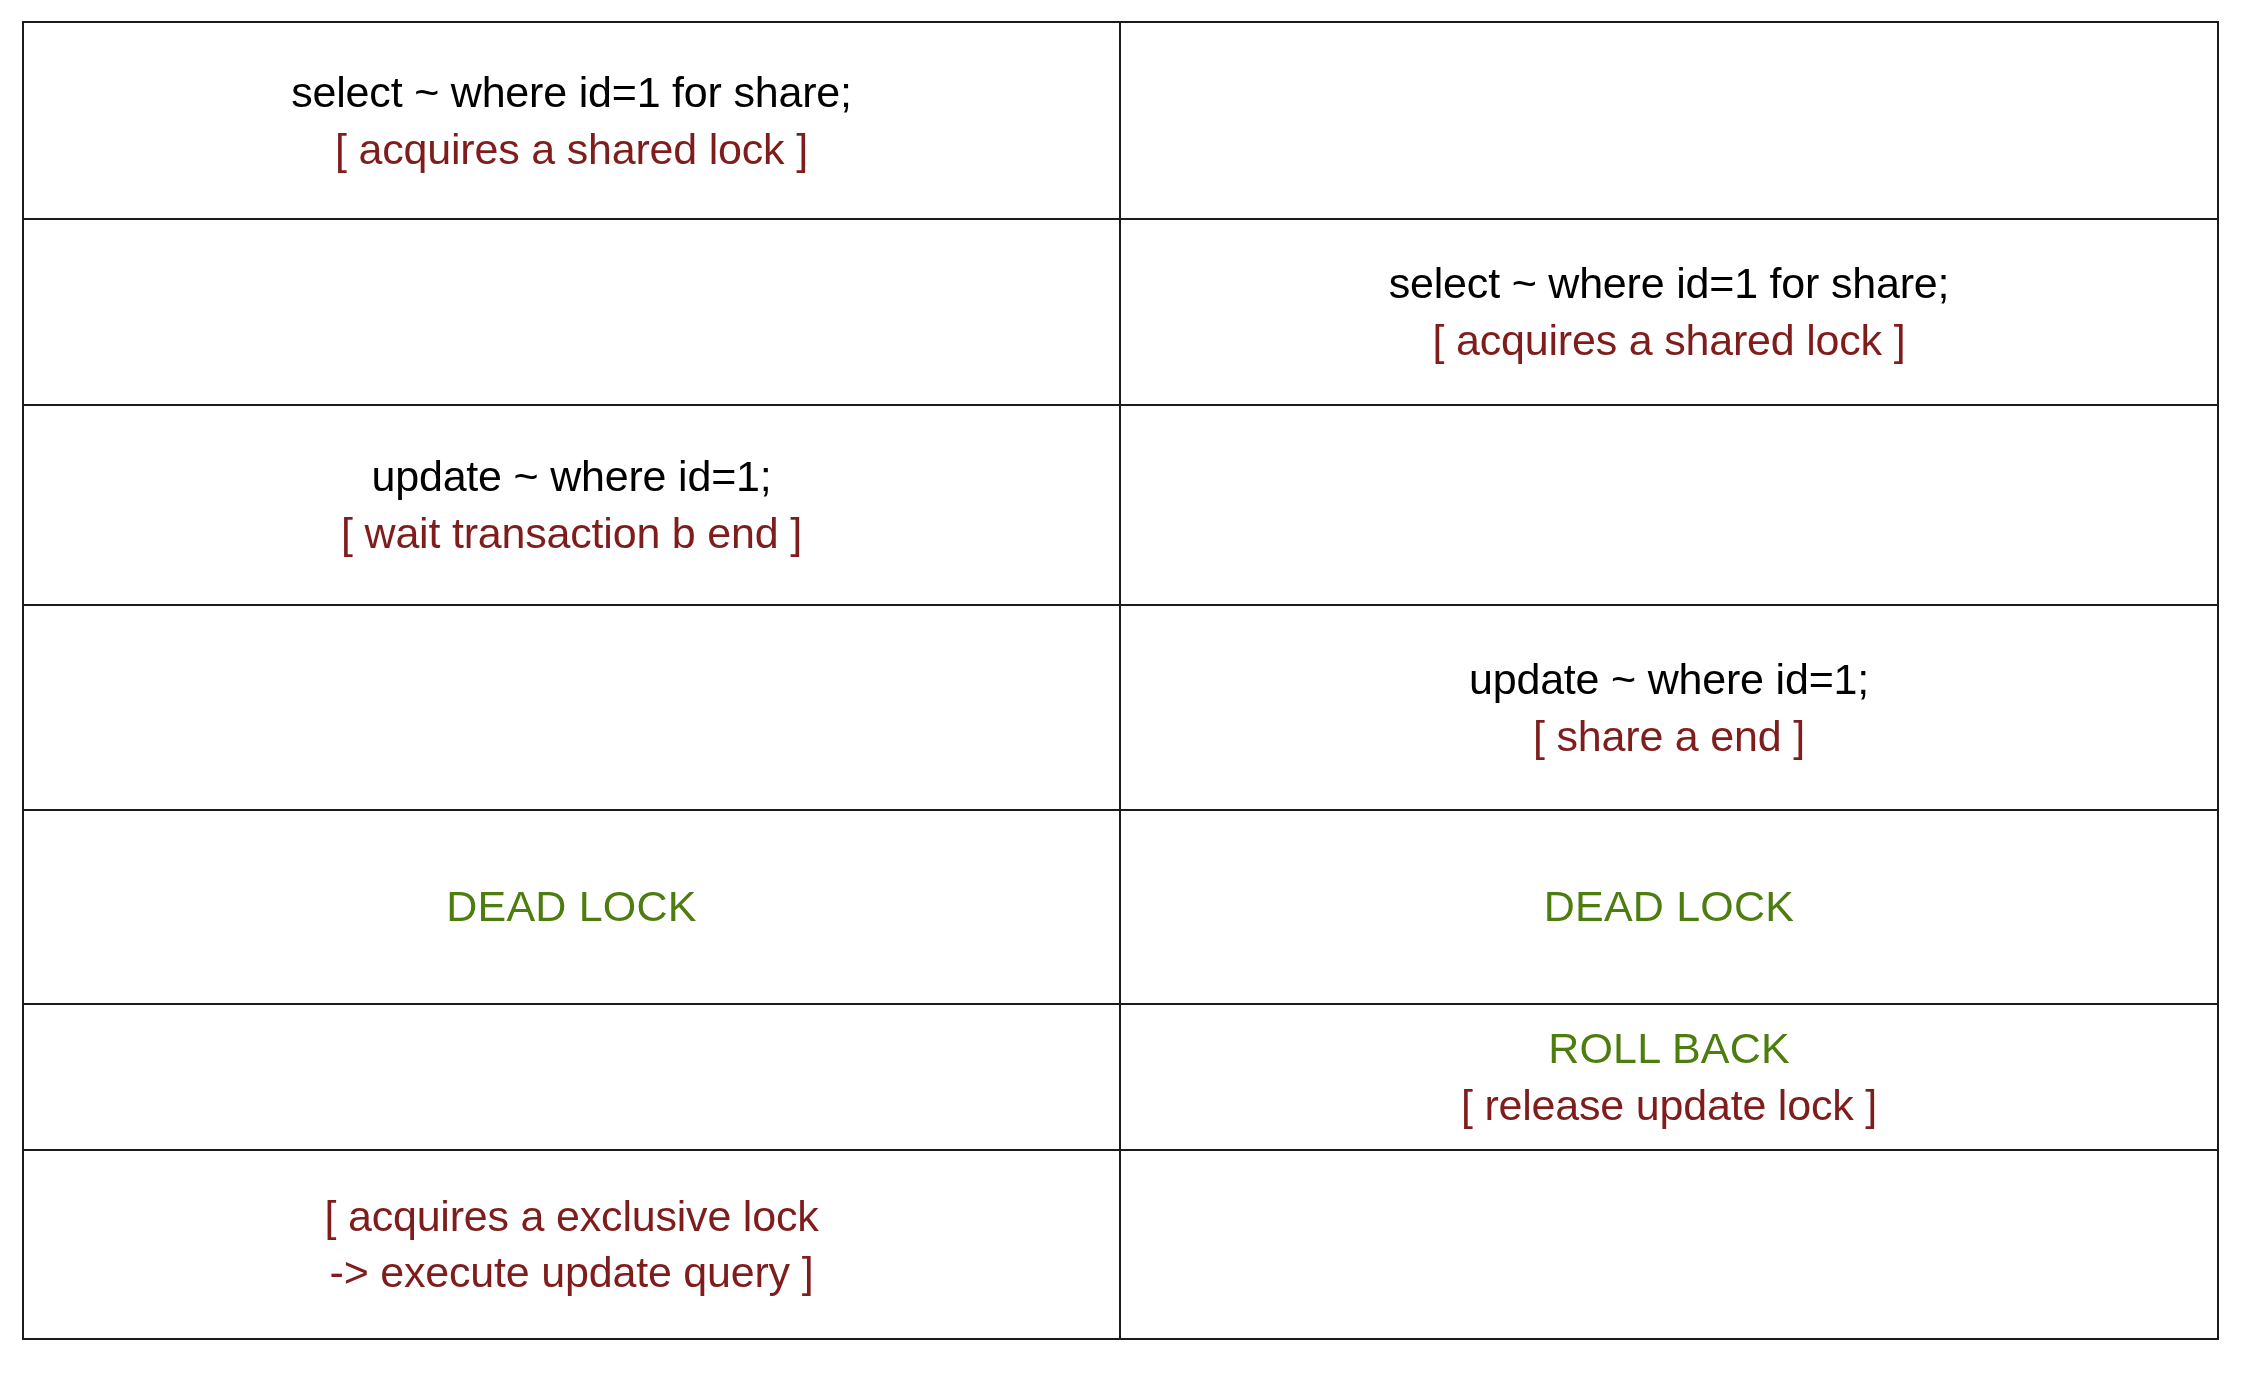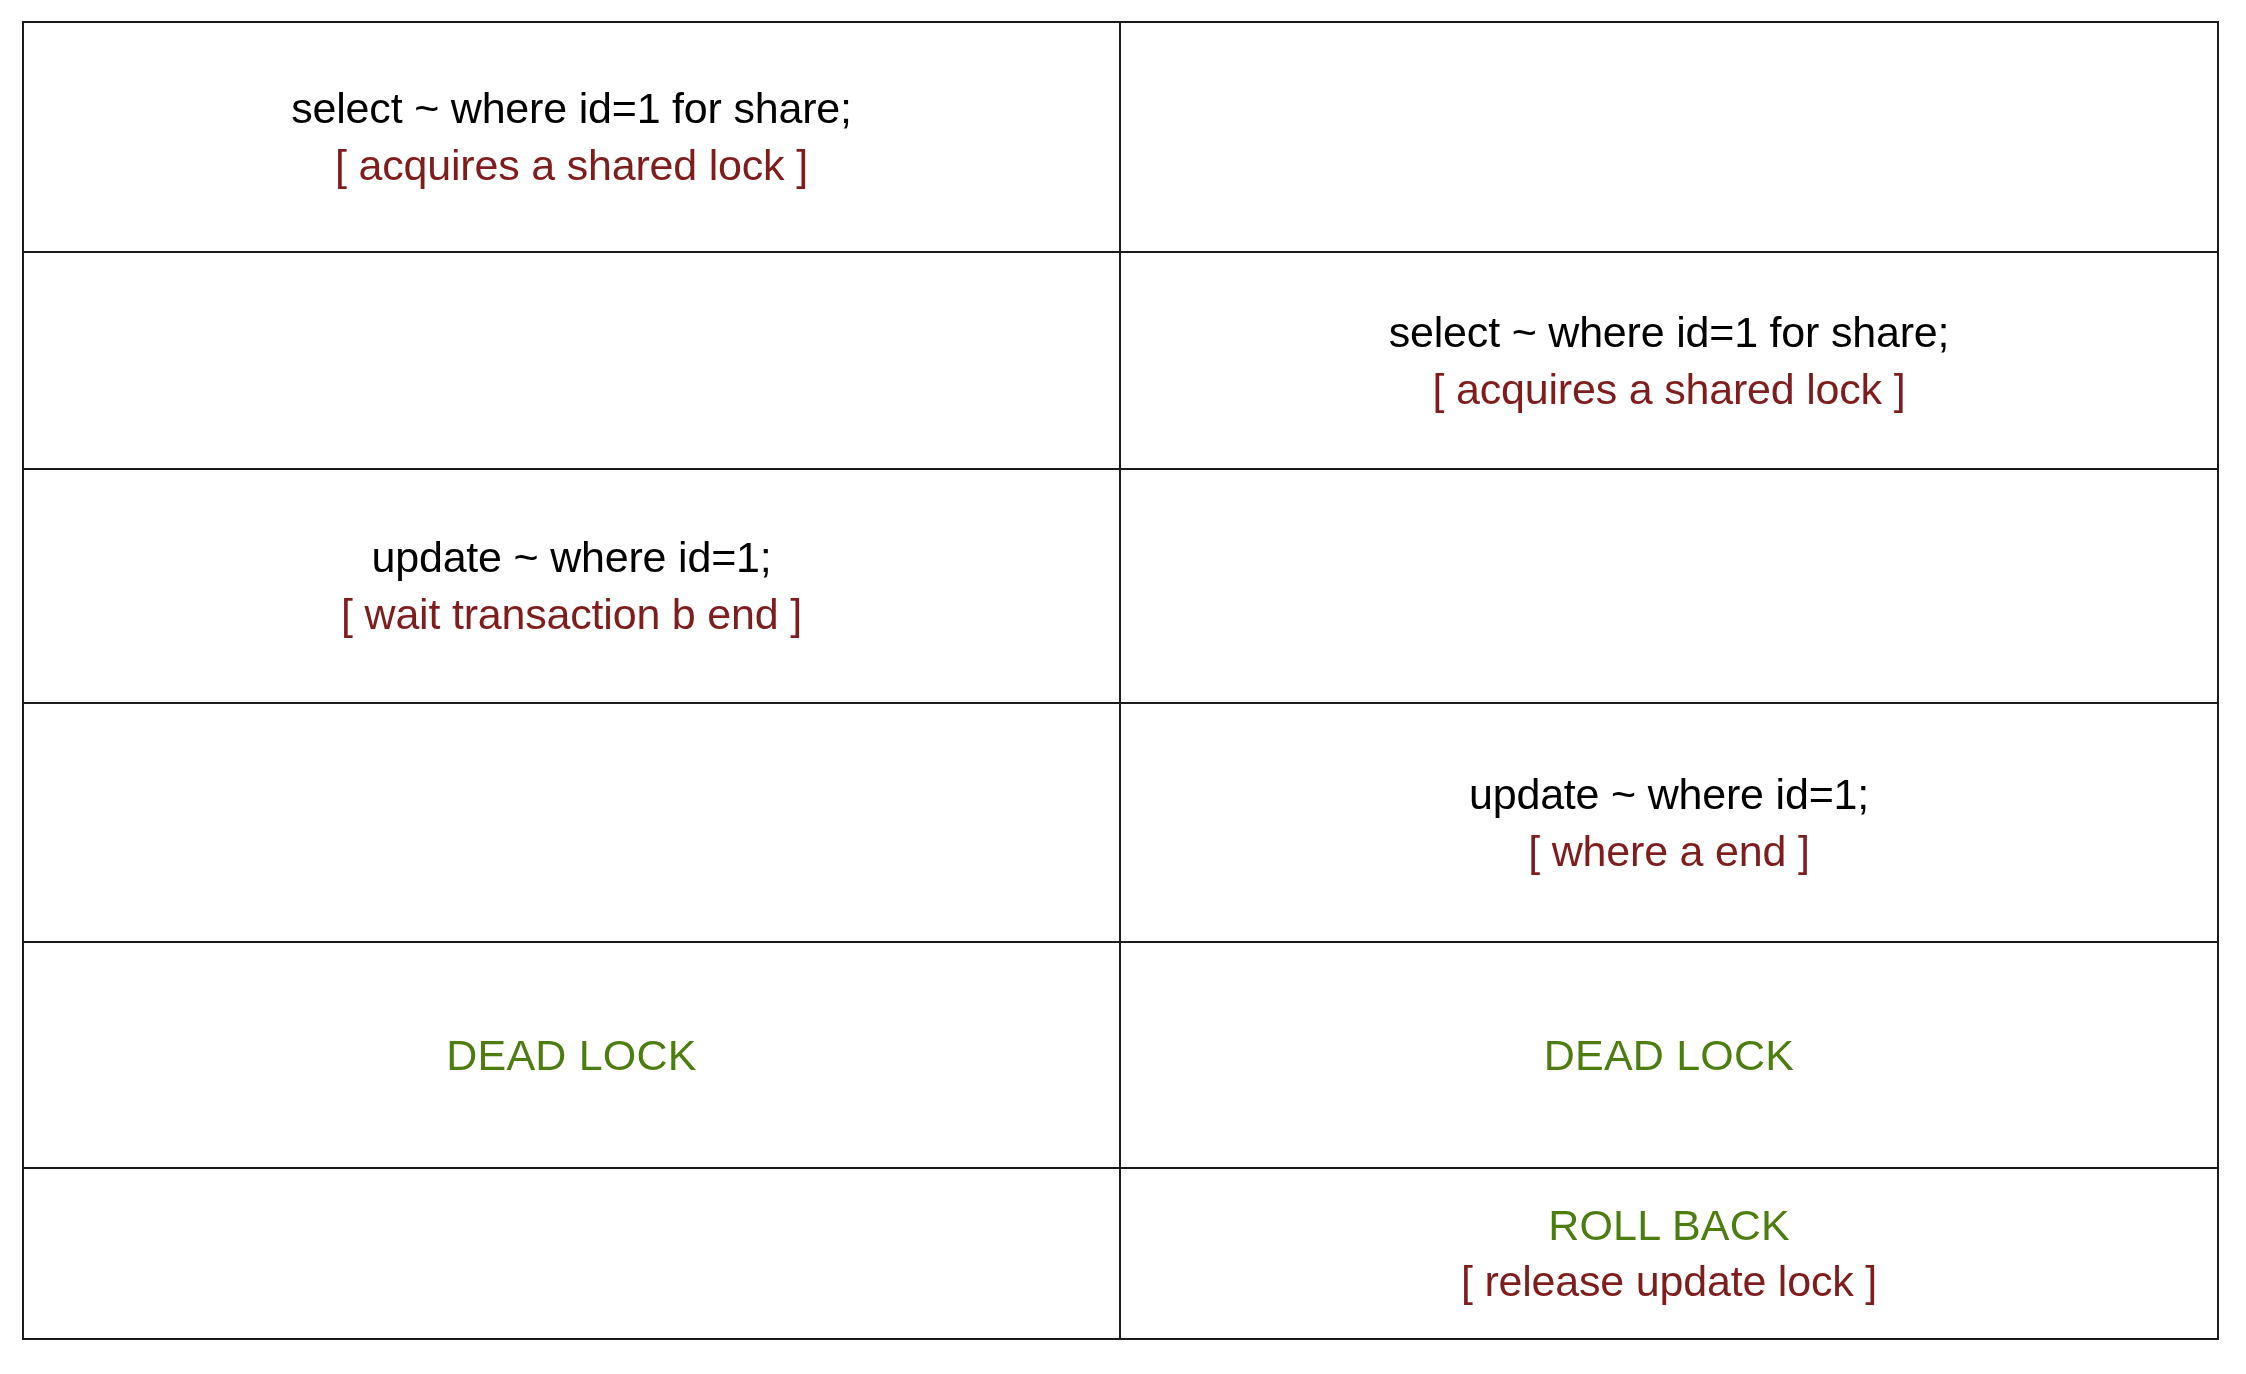--- a/index.html
+++ b/index.html
@@ -120,21 +120,21 @@
           </div>
         </td>
         <td class="cell-empty"></td>
       </tr>
 
       <tr class="r4">
         <td class="cell-empty"></td>
         <td>
           <div class="cell-stack">
             <span class="line stmt">update ~ where id=1;</span>
-            <span class="line note">[ where a end ]</span>
+            <span class="line note">[ share a end ]</span>
           </div>
         </td>
       </tr>
 
       <tr class="r5">
         <td>
           <div class="cell-stack">
             <span class="line state">DEAD LOCK</span>
           </div>
         </td>
@@ -148,17 +148,26 @@
       <tr class="r6">
         <td class="cell-empty"></td>
         <td>
           <div class="cell-stack">
             <span class="line state">ROLL BACK</span>
             <span class="line note">[ release update lock ]</span>
           </div>
         </td>
       </tr>
 
+      <tr class="r7">
+        <td>
+          <div class="cell-stack">
+            <span class="line note">[ acquires a exclusive lock</span>
+            <span class="line note">-&gt; execute update query ]</span>
+          </div>
+        </td>
+        <td class="cell-empty"></td>
+      </tr>
 
 
     </tbody>
   </table>
 </div>
 
 </body></html>

